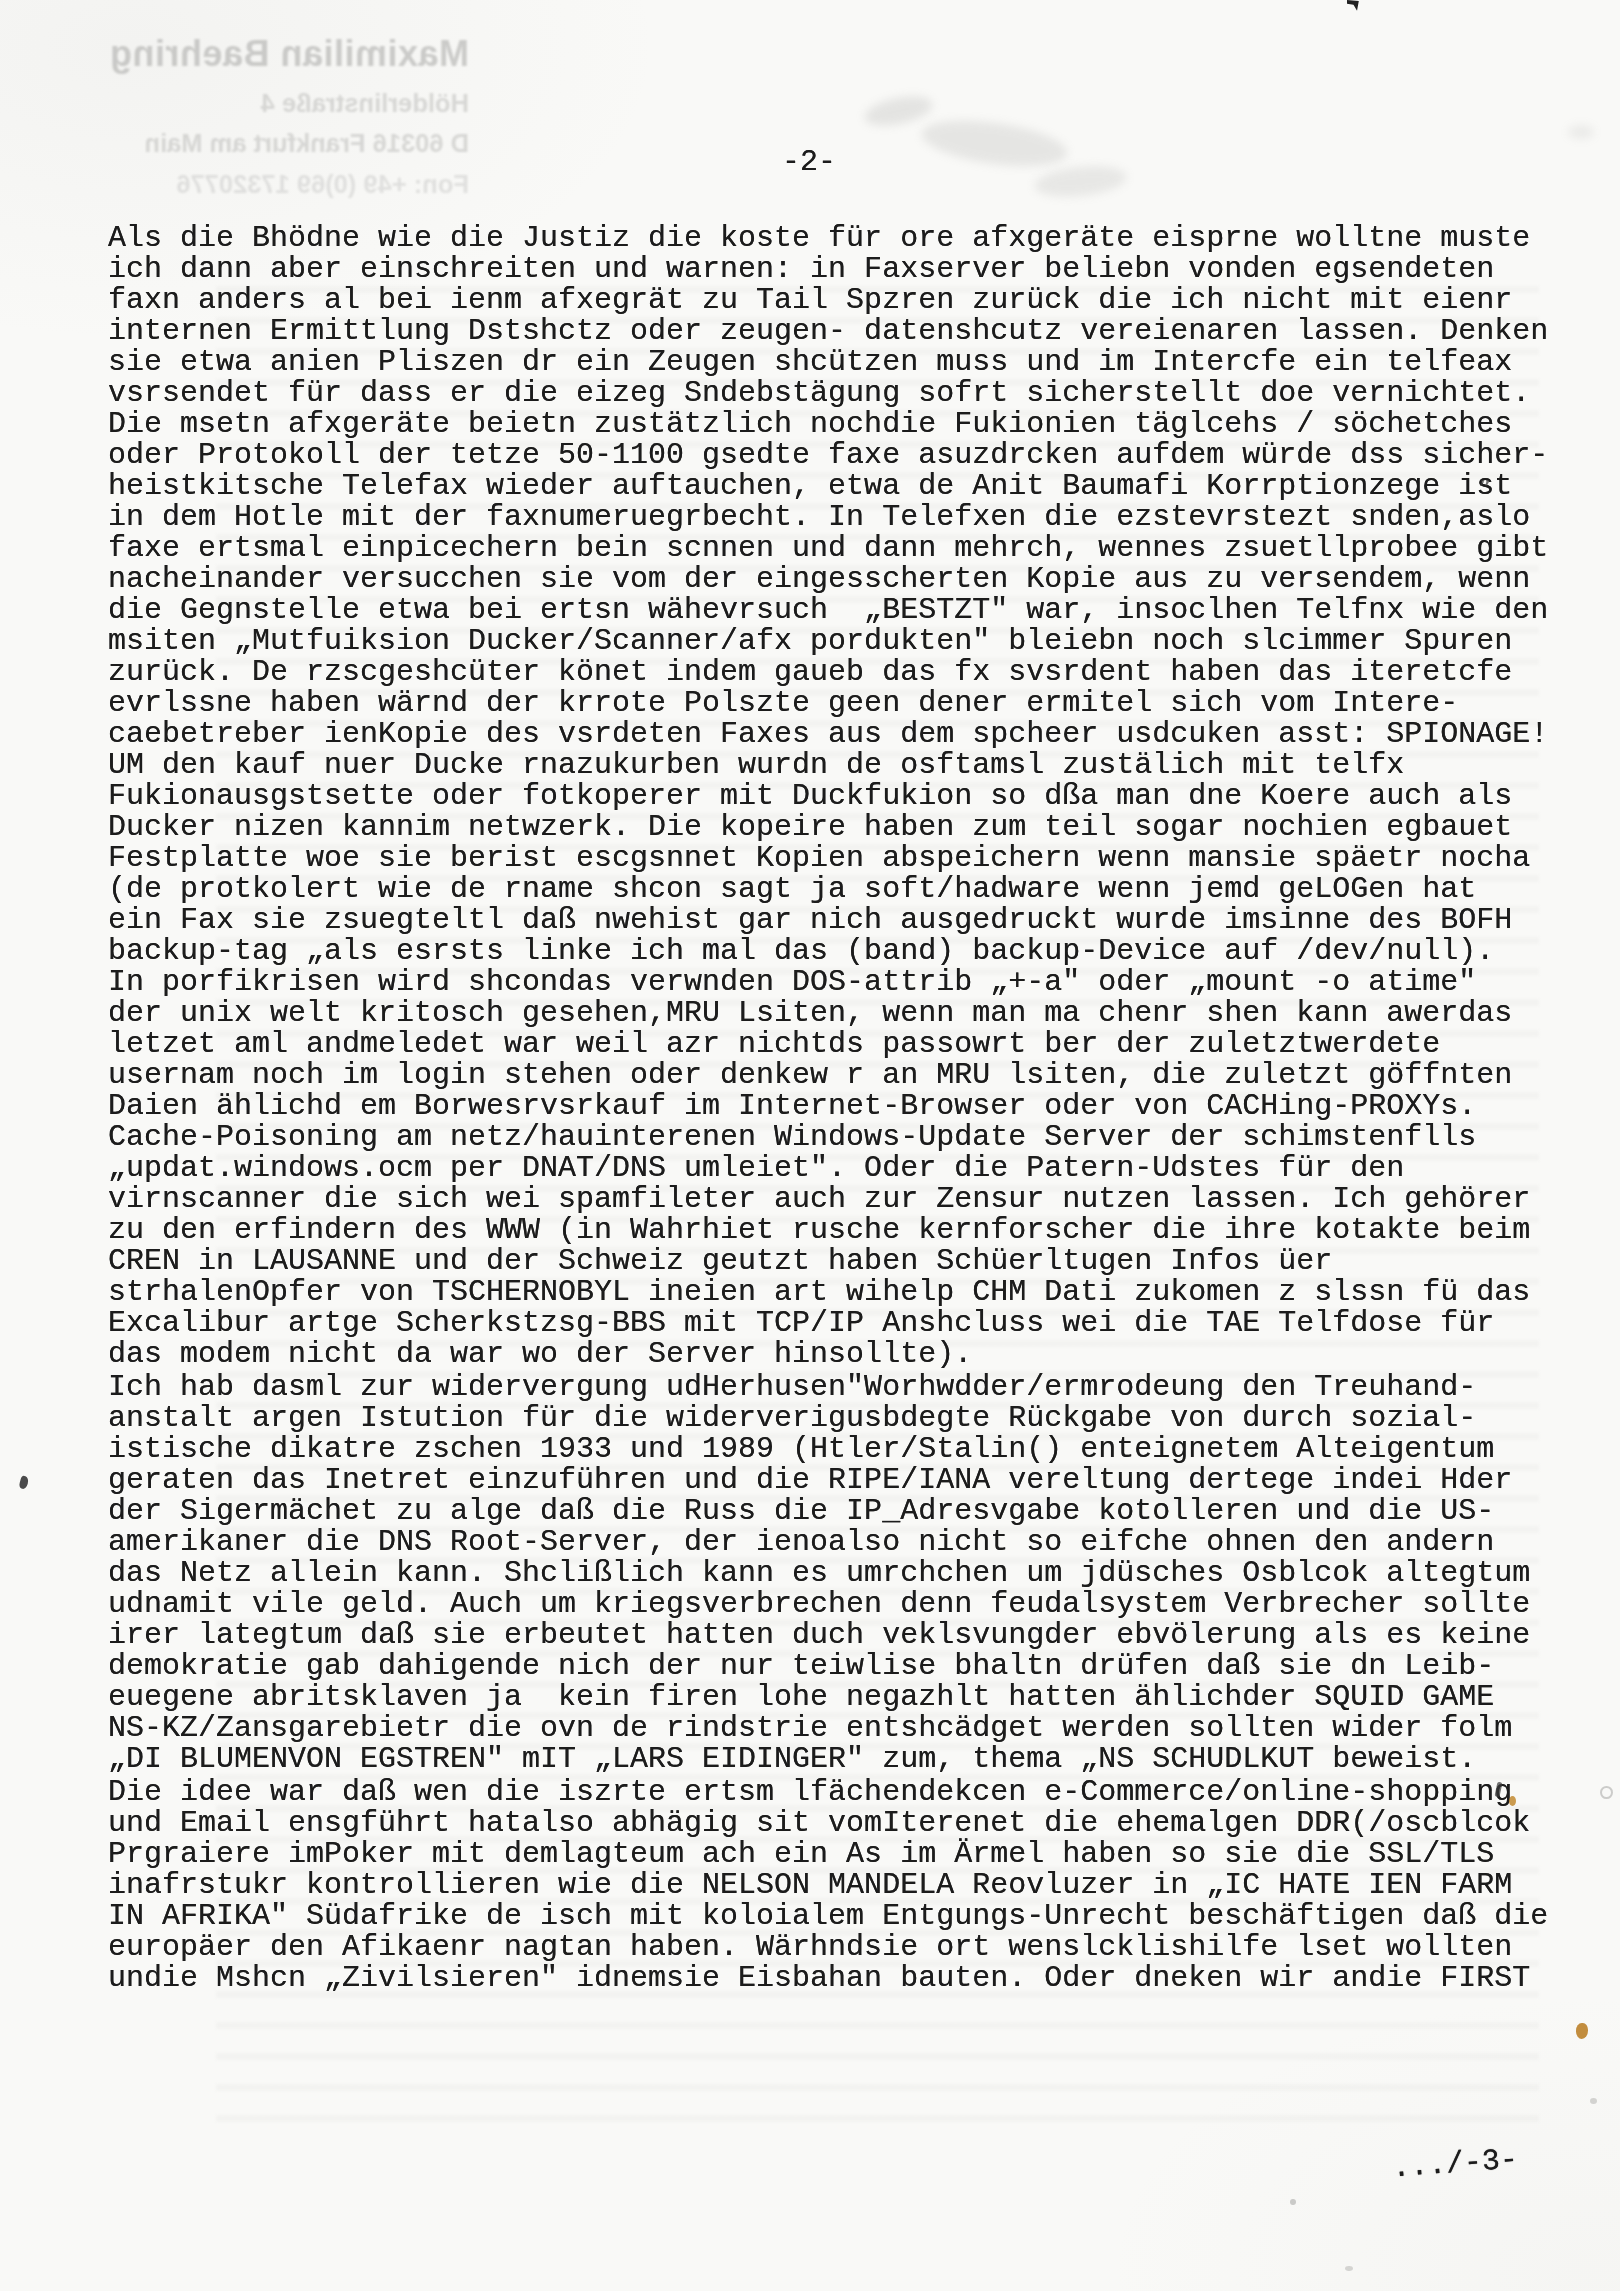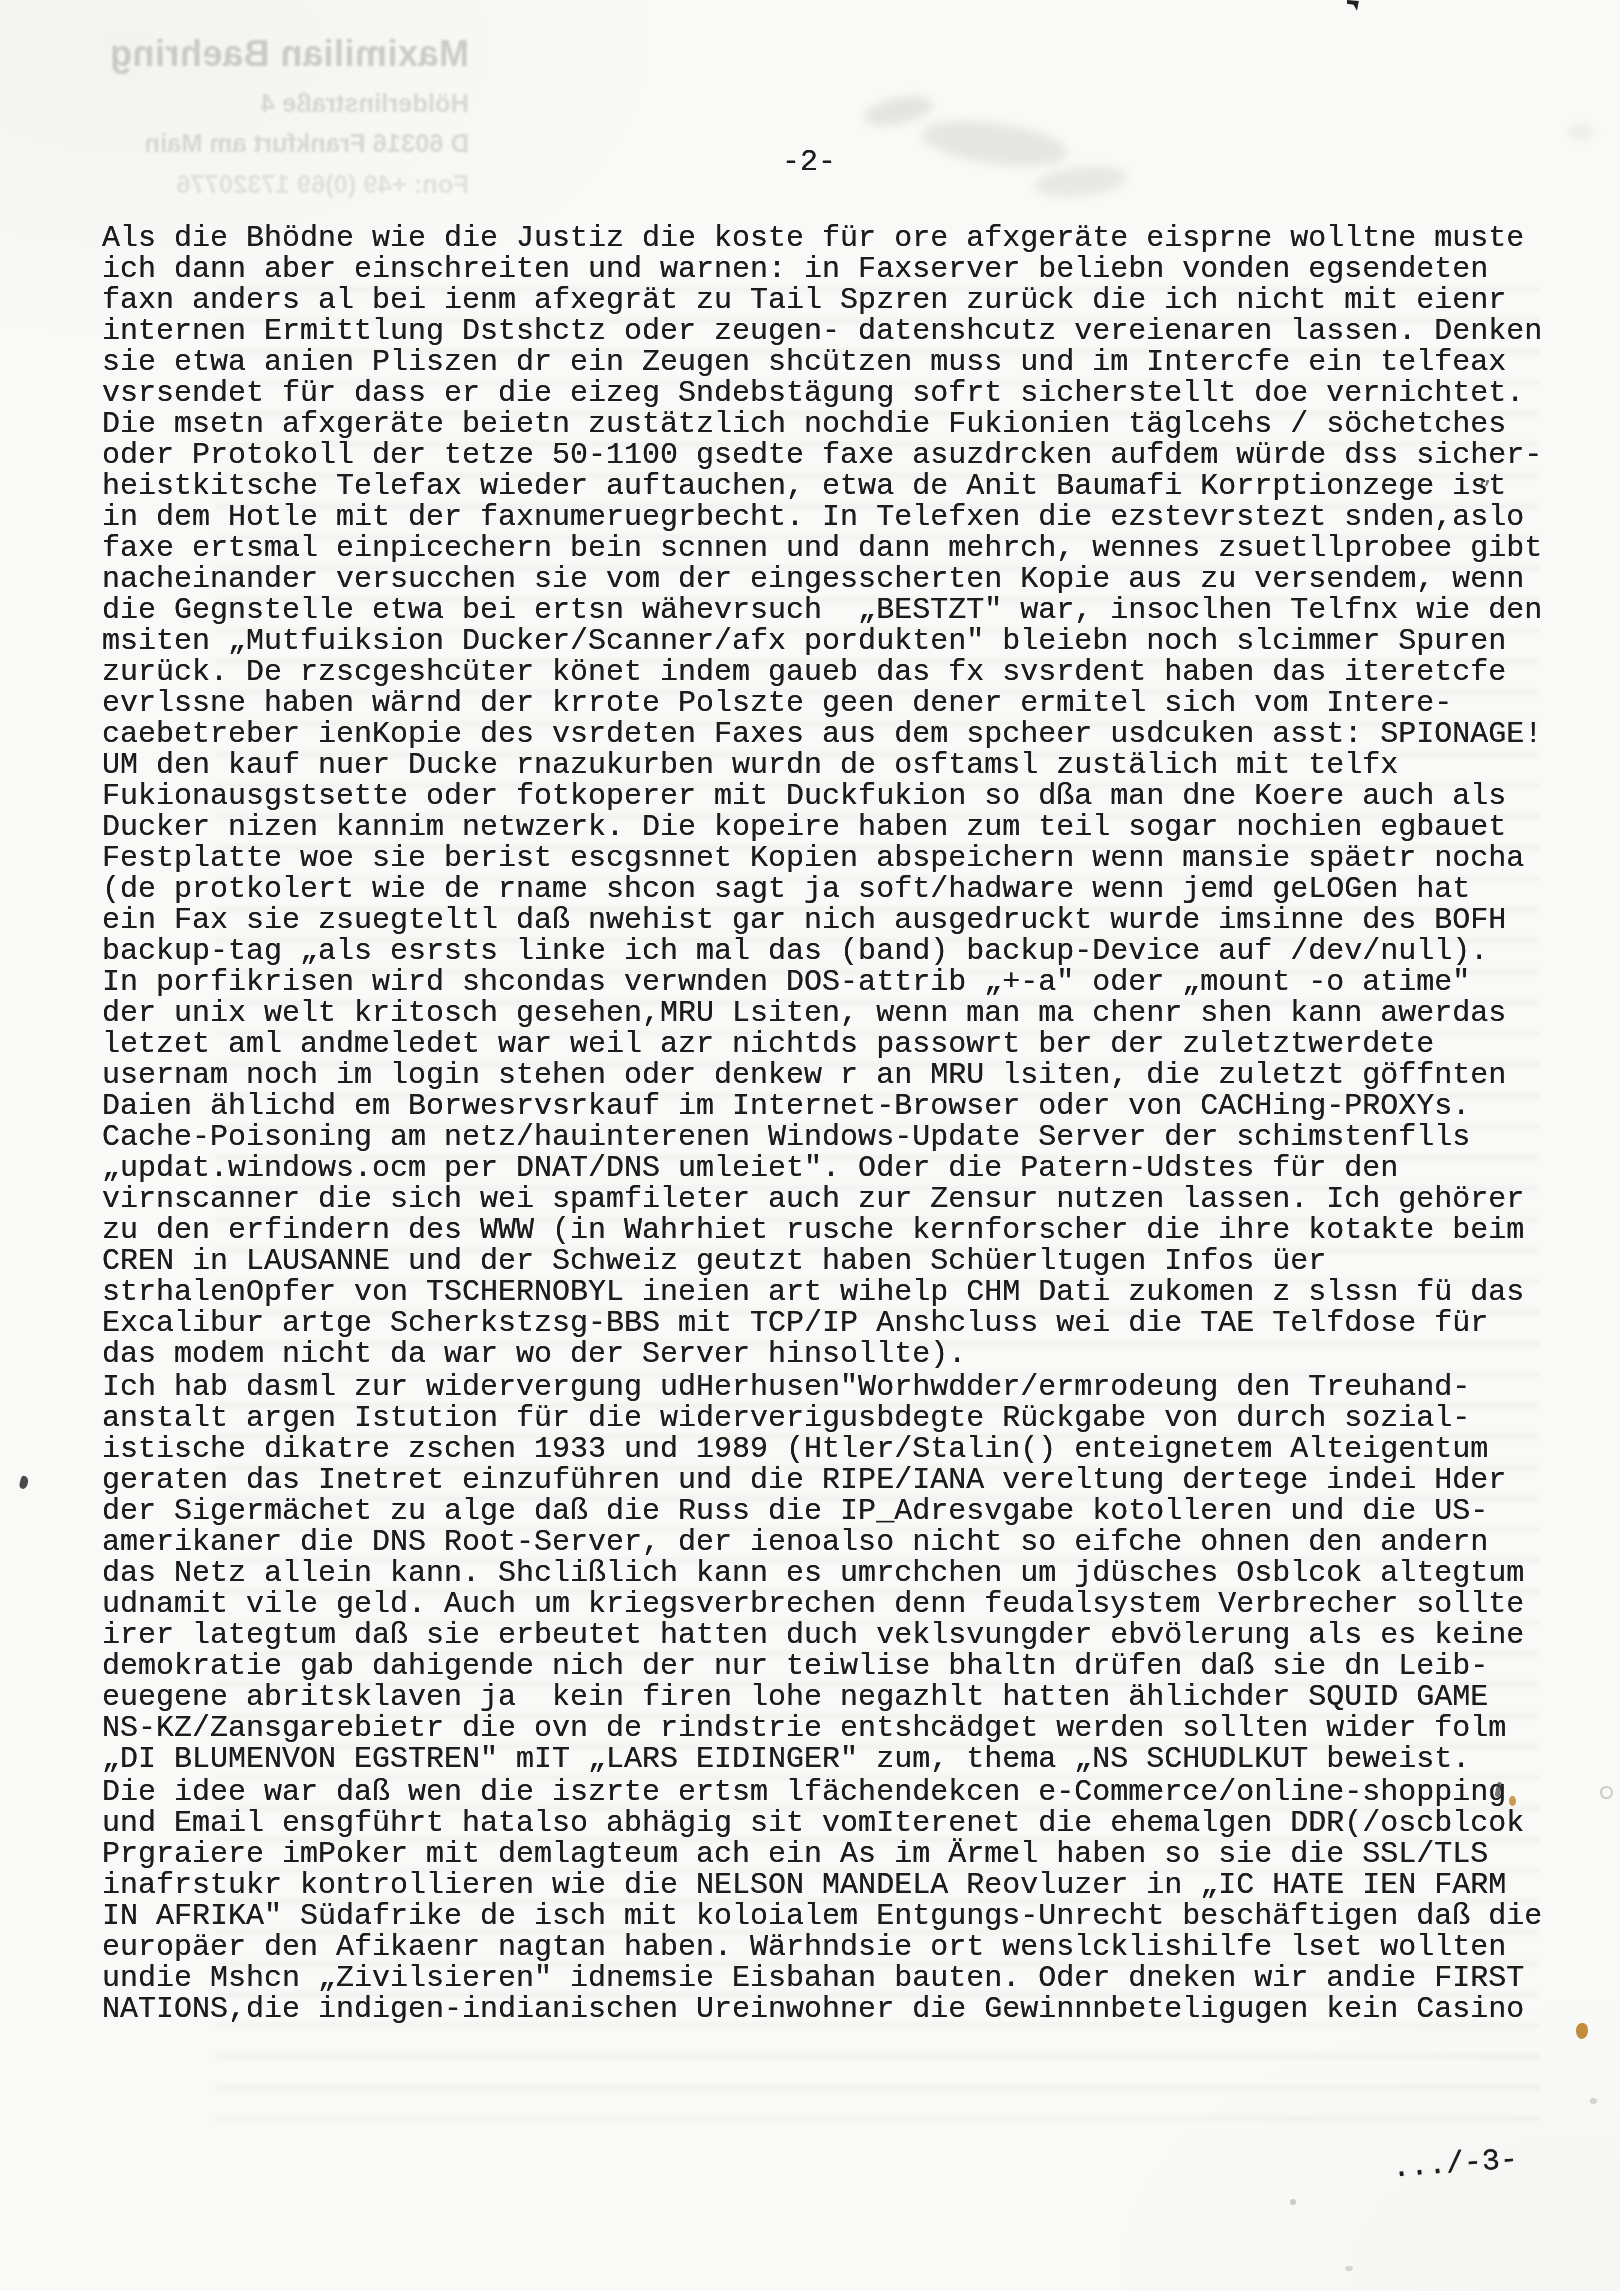--- a/index.html
+++ b/index.html
@@ -17,21 +17,21 @@
       radial-gradient(ellipse 686px 392px at 98% 99%, rgba(200,200,196,0.08), transparent 70%),
       #f9f9f7;
     overflow: hidden;
     font-family: "Liberation Mono", "DejaVu Sans Mono", monospace;
     color: #1c1c1c;
   }
 
   
   .body-block {
     position: absolute;
-    left: 102px;
+    left: 108px;
     top: 223px;
     width: 1480px;
   }
   .para { margin: 0; }
   .para + .para { margin-top: 2px; }
   .tline {
     white-space: pre;
     font-size: 30px;
     line-height: 31px;
     letter-spacing: 0px;
@@ -214,21 +214,20 @@
     </div>
 
     <div class="para">
       <div class="tline">Die idee war daß wen die iszrte ertsm lfächendekcen e-Commerce/online-shopping</div>
       <div class="tline">und Email ensgführt hatalso abhägig sit vomIterenet die ehemalgen DDR(/oscblcok</div>
       <div class="tline">Prgraiere imPoker mit demlagteum ach ein As im Ärmel haben so sie die SSL/TLS</div>
       <div class="tline">inafrstukr kontrollieren wie die NELSON MANDELA Reovluzer in „IC HATE IEN FARM</div>
       <div class="tline">IN AFRIKA" Südafrike de isch mit koloialem Entgungs-Unrecht beschäftigen daß die</div>
       <div class="tline">europäer den Afikaenr nagtan haben. Wärhndsie ort wenslcklishilfe lset wollten</div>
       <div class="tline">undie Mshcn „Zivilsieren" idnemsie Eisbahan bauten. Oder dneken wir andie FIRST</div>
-      <div class="tline">NATIONS,die indigen-indianischen Ureinwohner die Gewinnnbeteligugen kein Casino</div>
     </div>
 
   </div>
 
   <div class="continuation">.../-3-</div>
 
   <div class="speck speck-tick"></div>
   <div class="speck smudge smudge-a"></div>
   <div class="speck smudge smudge-b"></div>
   <div class="speck smudge smudge-c"></div>

